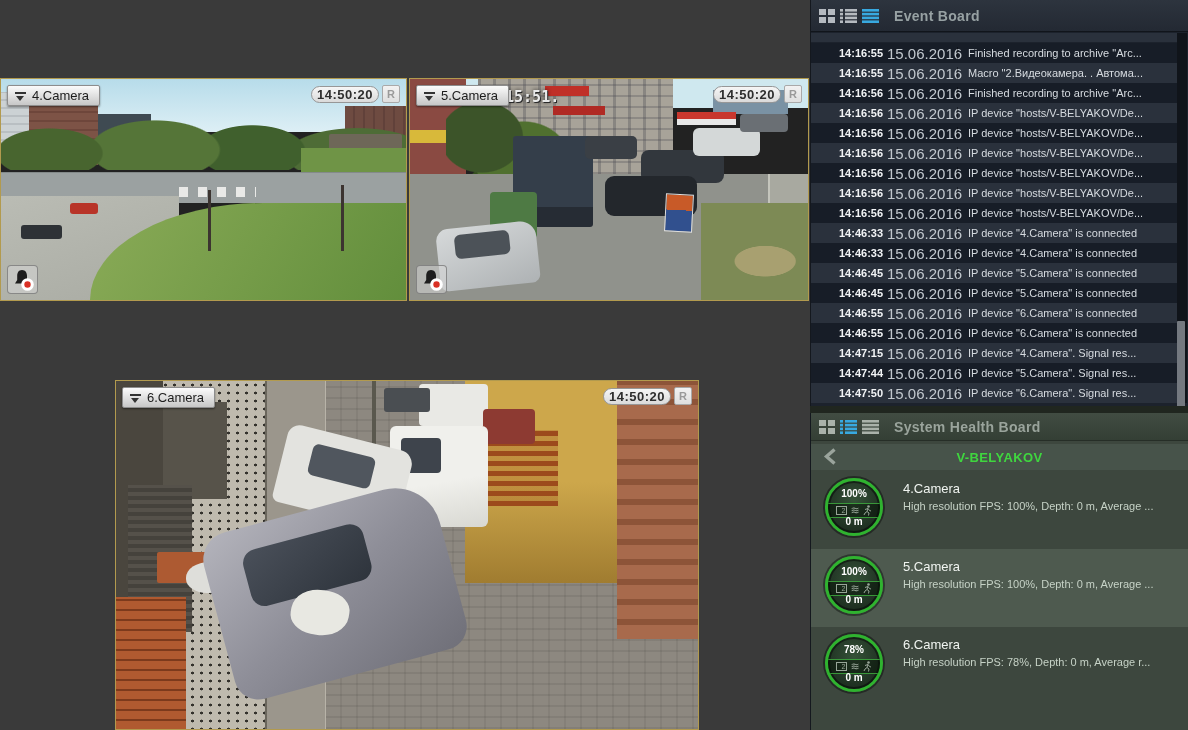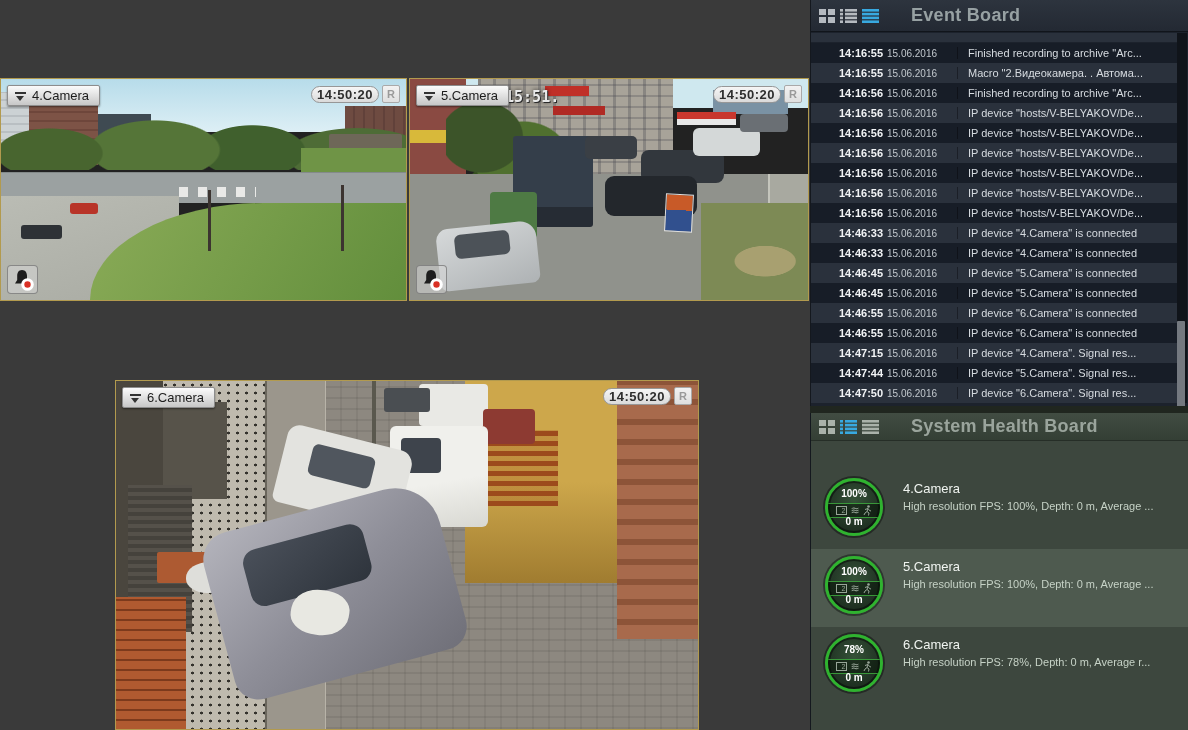--- a/index.html
+++ b/index.html
@@ -133,30 +133,30 @@
   #tile6 .brick-pile { left:7%; top:49%; width:9%; height:9%; background:#ad5a32; border-radius:2px; }
   #tile6 .sack1 { left:30%; top:60%; width:10%; height:13%; background:#e8e8e2; border-radius:50% 40% 50% 40%; transform:rotate(10deg); }
   #tile6 .sack2 { left:12%; top:52%; width:8%; height:9%; background:#dededa; border-radius:50% 45% 50% 45%; }
   #tile6 .pole { left:44%; top:0; width:4px; height:32%; background:#5a584e; }
 
   
   #event-board { position:absolute; left:810px; top:0; width:378px; height:406px; background:#1c222c; border-left:1px solid #14181e; }
   .board-header { position:absolute; left:0; top:0; width:100%; height:32px;
     background:linear-gradient(180deg,#2d343e,#232933); display:flex; align-items:center; gap:5px; padding-left:8px;
     border-bottom:1px solid #11151b; }
-  .board-header .title { margin-left:27px; font-size:18px; font-weight:bold; color:#97a1a3; letter-spacing:.3px; }
+  .board-header .title { margin-left:10px; font-size:14px; font-weight:bold; color:#97a1a3; letter-spacing:.3px; }
   .vic { cursor:pointer; display:inline-block; height:14px; }
 
   #eb-partial { position:absolute; left:0; top:33px; width:366px; height:9px; background:#2a313c; overflow:hidden; }
   #eb-rows { position:absolute; left:0; top:43px; width:366px; height:360px; overflow:hidden; }
   .eb-row { display:flex; align-items:center; height:20px; cursor:pointer; }
   .eb-row:nth-of-type(odd) { background:#171d27; }
   .eb-row:nth-of-type(even) { background:#2a313c; }
   .eb-time { width:64px; padding-left:28px; font-size:11px; font-weight:bold; color:#f2f4f6; white-space:nowrap; }
-  .eb-date { width:78px; padding-left:12px; font-size:10px; color:#c2c8ce; white-space:nowrap; }
+  .eb-date { width:78px; padding-left:12px; font-size:15px; color:#c2c8ce; white-space:nowrap; }
   .eb-msg { flex:1; padding-left:10px; margin-left:4px; border-left:1px solid rgba(0,0,0,.35);
     font-size:11px; color:#d6dbe0; white-space:nowrap; overflow:hidden; }
   #eb-scroll-track { position:absolute; right:1px; top:33px; width:10px; height:370px; background:#10141a; }
   #eb-scroll-thumb { position:absolute; right:2px; top:288px; width:8px; height:116px; background:#747980; border-radius:1px; cursor:pointer; }
 
   .panel-gap { position:absolute; left:810px; top:406px; width:378px; height:7px; background:#20261f; }
 
   
   #health-board { position:absolute; left:810px; top:413px; width:378px; height:317px; background:#3d473e; border-left:1px solid #14181e; }
   #health-board .board-header { background:linear-gradient(180deg,#414c42,#343f35); border-bottom:1px solid #262e27; height:28px; }
@@ -494,20 +494,28 @@
           <g fill="#aab2aa">
             <rect x="0" y="0" width="17" height="2.6"></rect>
             <rect x="0" y="3.8" width="17" height="2.6"></rect>
             <rect x="0" y="7.6" width="17" height="2.6"></rect>
             <rect x="0" y="11.4" width="17" height="2.6"></rect>
           </g>
         </svg>
     </span>
     <span class="title">System Health Board</span>
   </div>
+  <div class="server-bar">
+    <span class="back">
+      <svg width="14" height="17" viewBox="0 0 14 17">
+          <path d="M11.5 1.5 L3.5 8.5 L11.5 15.5" stroke="#9aa49c" stroke-width="3.4" fill="none"></path>
+        </svg>
+    </span>
+    <span class="srv">V-BELYAKOV</span>
+  </div>
   <div id="hb-entries">
 
       <div class="hb-entry">
         <div class="gauge">
           <div class="pct">100%</div>
           <div class="band">
             <span class="g-frame">2</span>
             <span class="g-waves">≋</span>
             <span>
               <svg width="9" height="11" viewBox="0 0 9 11">

